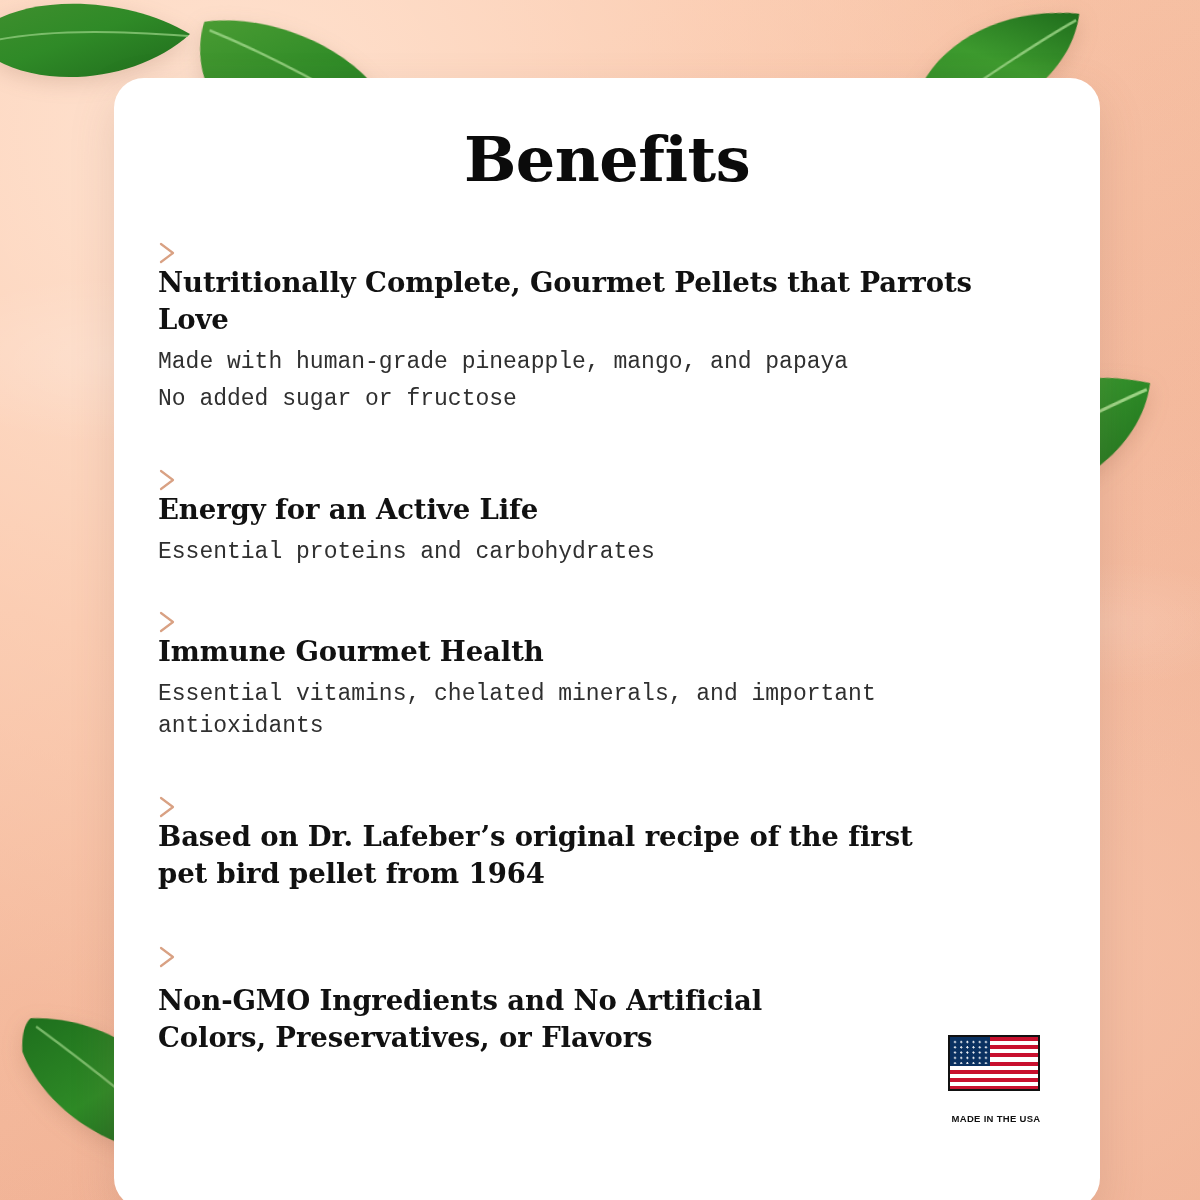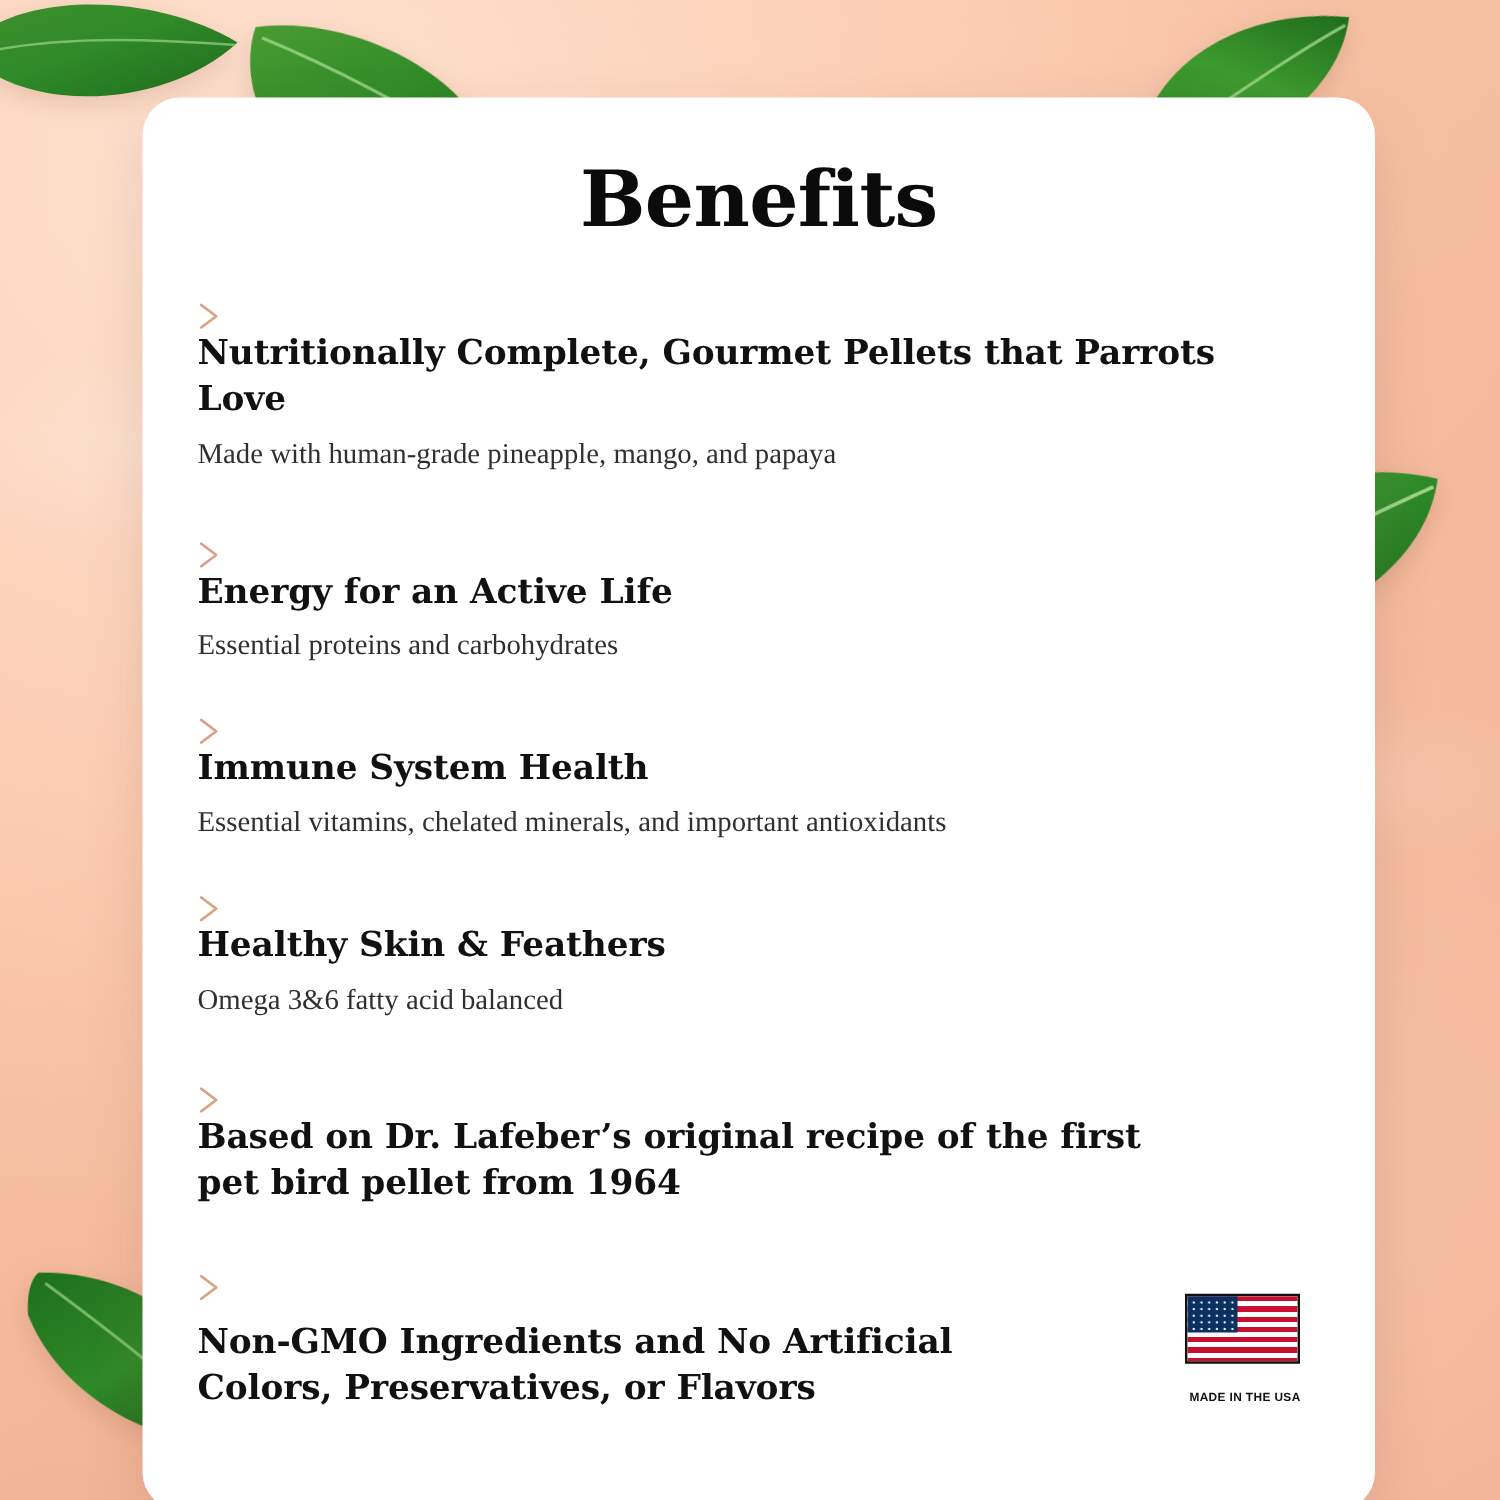--- a/index.html
+++ b/index.html
@@ -97,21 +97,21 @@
   .b-title {
     font-family: "DejaVu Serif", "Liberation Serif", serif;
     font-weight: bold;
     font-size: 27.5px;
     color: #111111;
     line-height: 1.34;
     letter-spacing: -0.1px;
   }
 
   .b-sub {
-    font-family: Liberation Serif, serif;
+    font-family: Liberation Mono, monospace;
     font-size: 23px;
     color: #2f2f2f;
     line-height: 1.38;
     margin-top: 9px;
     font-weight: 400;
   }
   .b-sub + .b-sub { margin-top: 5px; }
 
   .spacer-lg { height: 12px; }
 
@@ -250,20 +250,21 @@
 
       <div class="benefit">
         <span class="chev">
           <svg width="20" height="22" viewBox="0 0 20 22">
               <path d="M3,2 L15,11 L3,20" fill="none" stroke="#d9a183" stroke-width="2.2" stroke-linecap="round" stroke-linejoin="round"></path>
             </svg>
         </span>
         <div class="benefit-body">
           <div class="b-title">Nutritionally Complete, Gourmet Pellets that Parrots Love</div>
           <div class="b-sub">Made with human-grade pineapple, mango, and papaya</div>
+          <div class="b-sub">No added sugar or fructose</div>
         </div>
       </div>
 
       <div class="spacer-lg"></div>
 
       <div class="benefit">
         <span class="chev">
           <svg width="20" height="22" viewBox="0 0 20 22">
               <path d="M3,2 L15,11 L3,20" fill="none" stroke="#d9a183" stroke-width="2.2" stroke-linecap="round" stroke-linejoin="round"></path>
             </svg>
@@ -274,36 +275,25 @@
         </div>
       </div>
 
       <div class="benefit">
         <span class="chev">
           <svg width="20" height="22" viewBox="0 0 20 22">
               <path d="M3,2 L15,11 L3,20" fill="none" stroke="#d9a183" stroke-width="2.2" stroke-linecap="round" stroke-linejoin="round"></path>
             </svg>
         </span>
         <div class="benefit-body">
-          <div class="b-title">Immune System Health</div>
+          <div class="b-title">Immune Gourmet Health</div>
           <div class="b-sub">Essential vitamins, chelated minerals, and important antioxidants</div>
         </div>
       </div>
 
-      <div class="benefit">
-        <span class="chev">
-          <svg width="20" height="22" viewBox="0 0 20 22">
-              <path d="M3,2 L15,11 L3,20" fill="none" stroke="#d9a183" stroke-width="2.2" stroke-linecap="round" stroke-linejoin="round"></path>
-            </svg>
-        </span>
-        <div class="benefit-body">
-          <div class="b-title">Healthy Skin &amp; Feathers</div>
-          <div class="b-sub">Omega 3&amp;6 fatty acid balanced</div>
-        </div>
-      </div>
 
       <div class="spacer-lg"></div>
 
       <div class="benefit">
         <span class="chev">
           <svg width="20" height="22" viewBox="0 0 20 22">
               <path d="M3,2 L15,11 L3,20" fill="none" stroke="#d9a183" stroke-width="2.2" stroke-linecap="round" stroke-linejoin="round"></path>
             </svg>
         </span>
         <div class="benefit-body">

